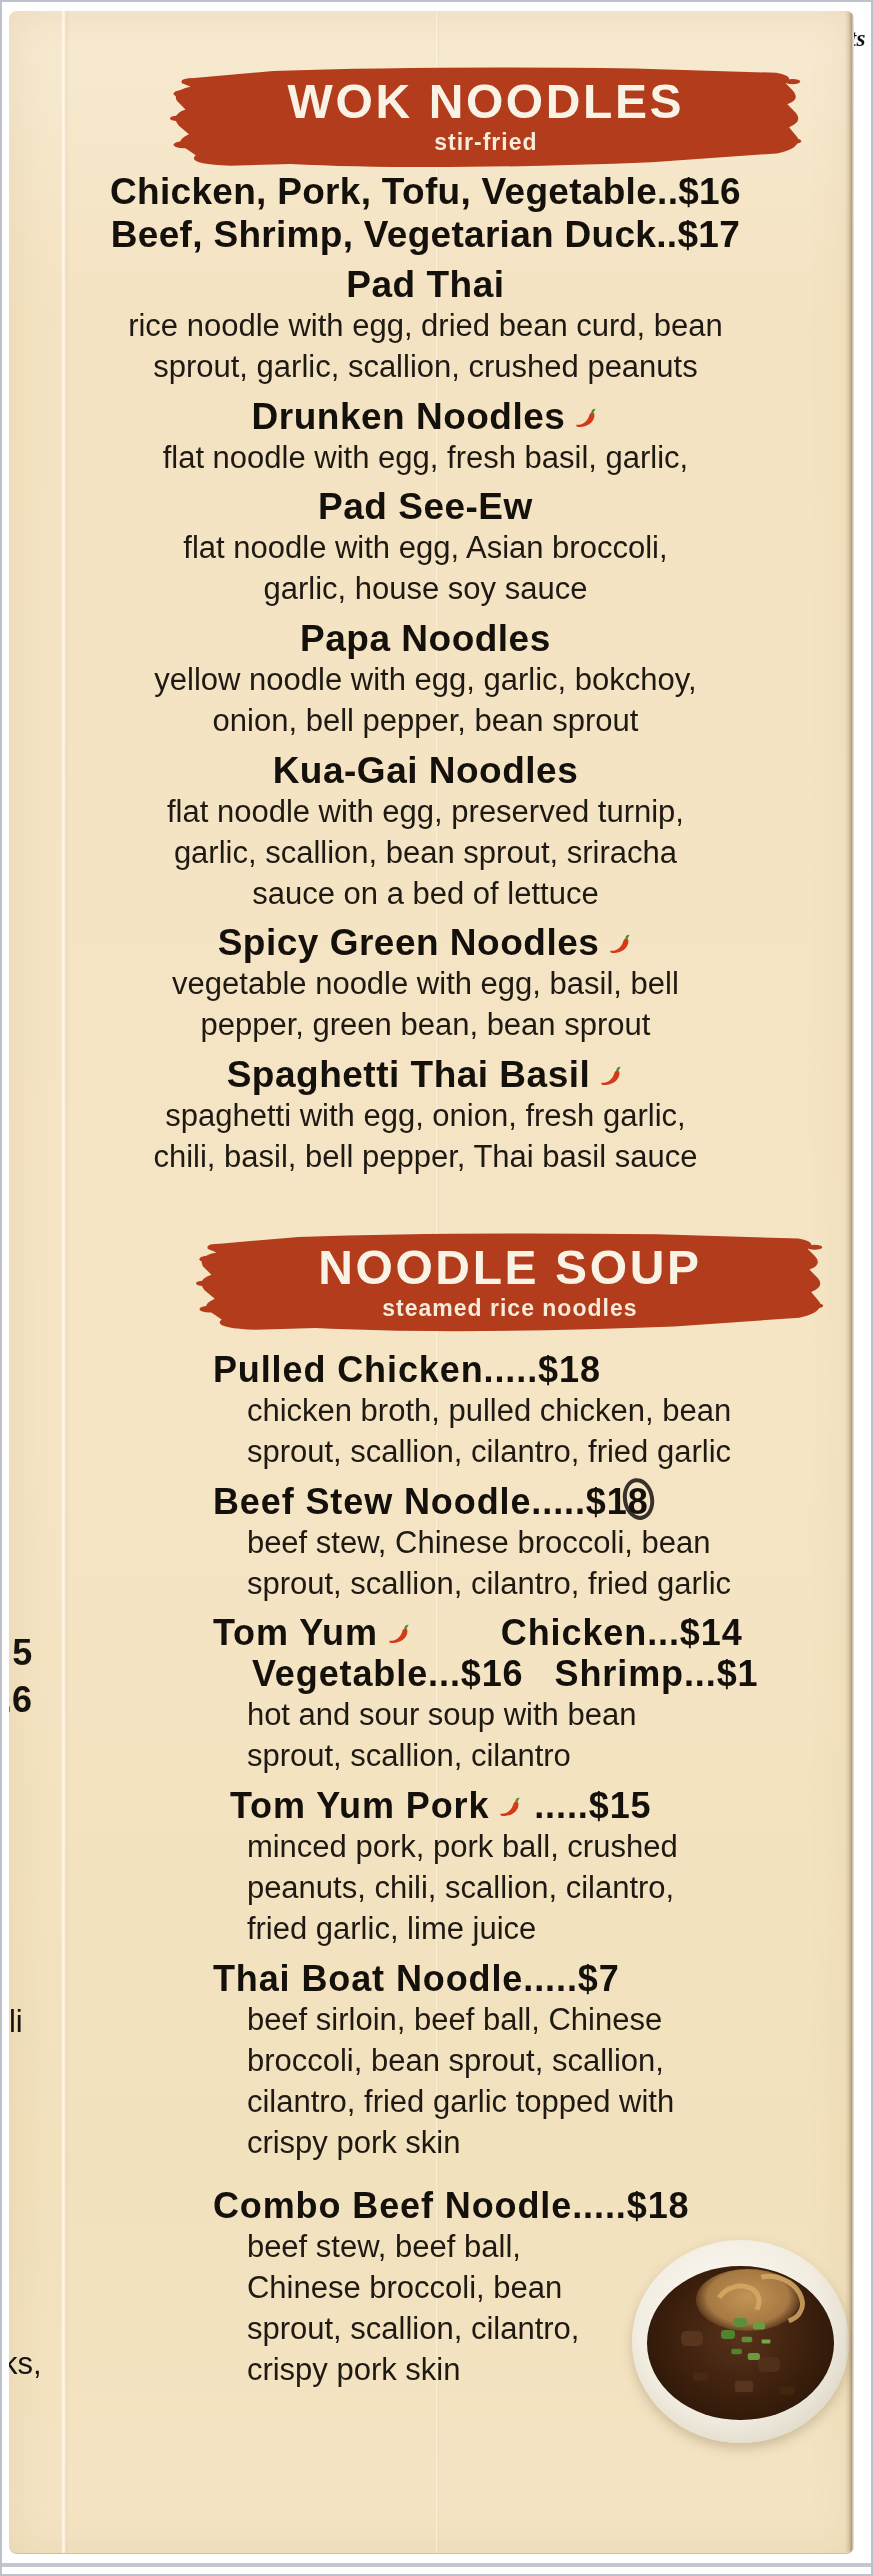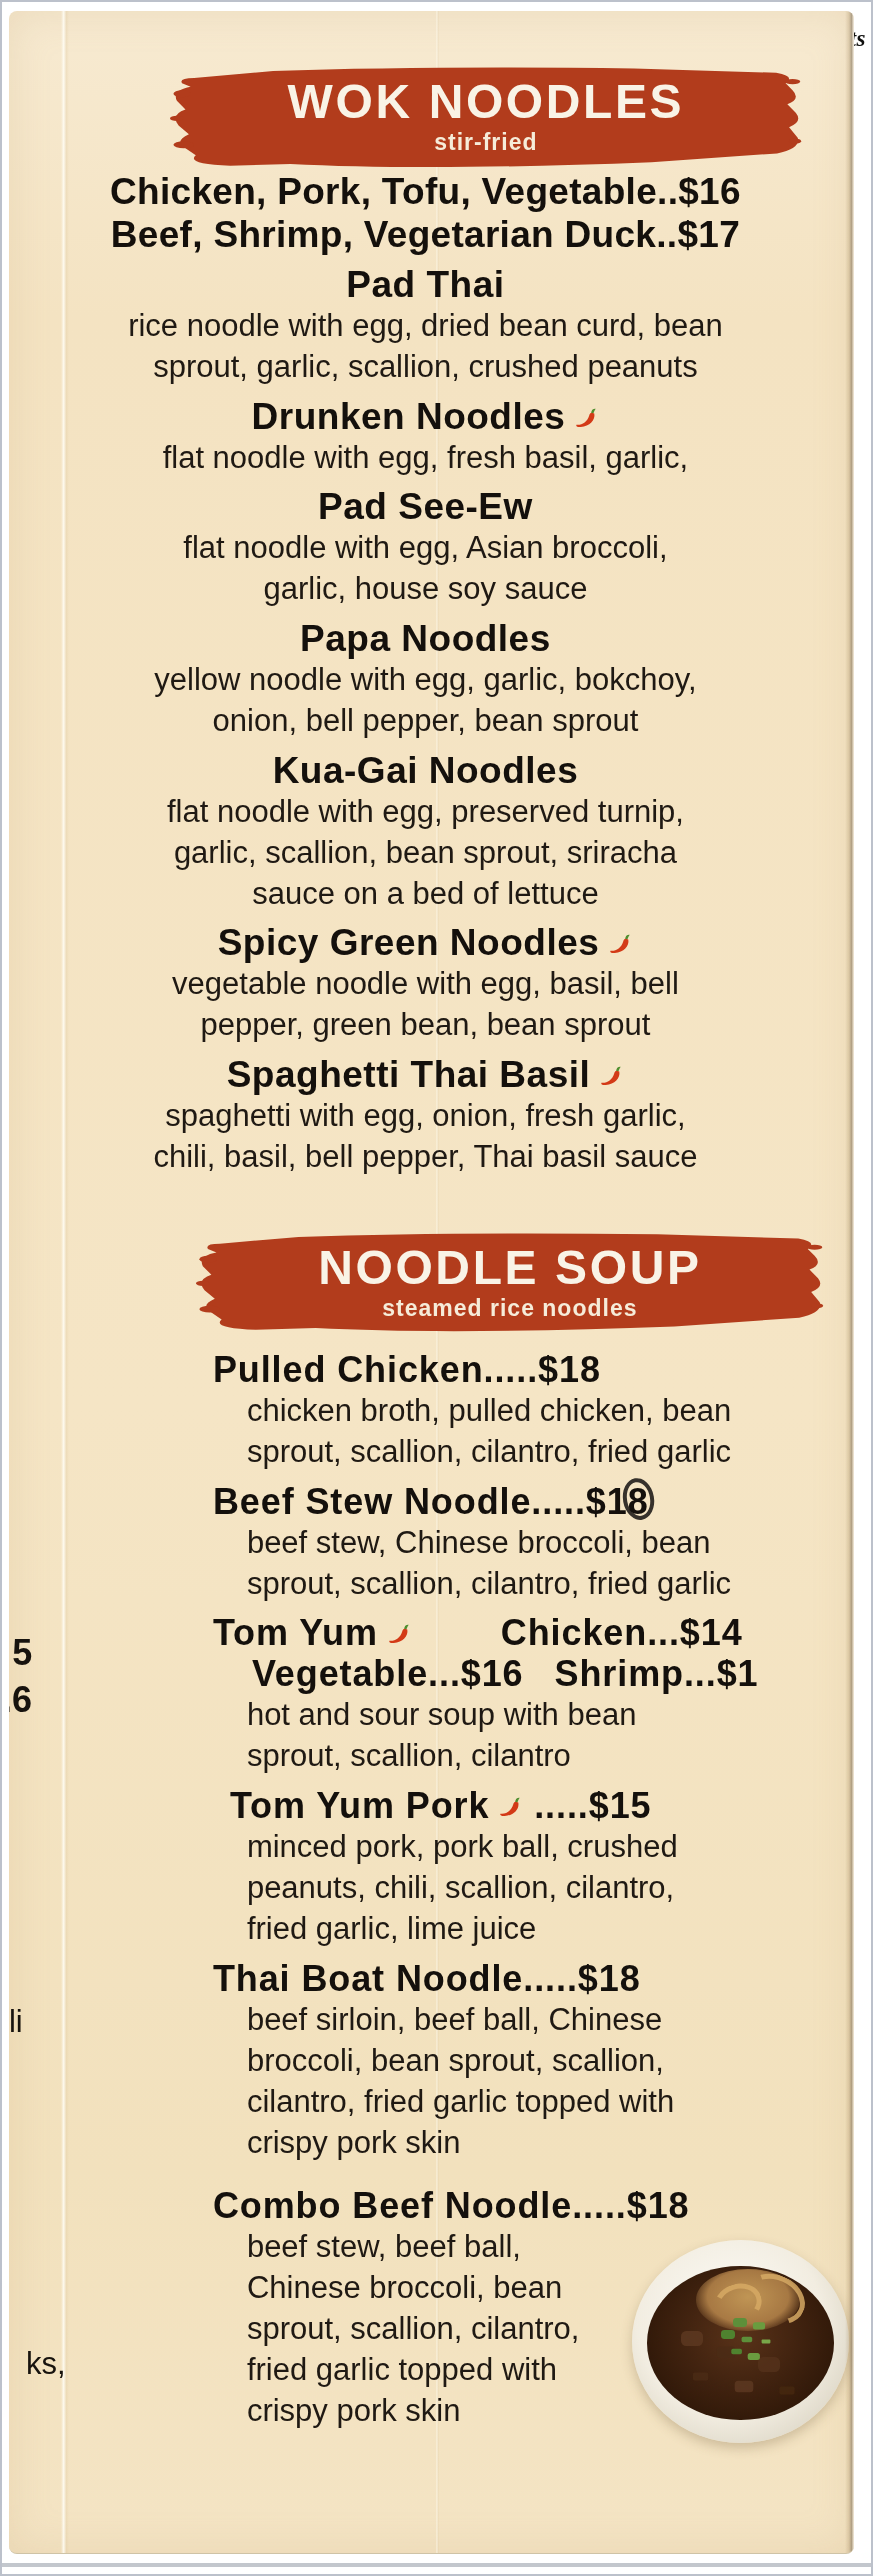--- a/index.html
+++ b/index.html
@@ -187,41 +187,40 @@
         <div class="menu-item">
           <div class="item-name" style="margin-left: 17px;">Tom Yum Pork<span class="chili"><svg viewBox="0 0 40 40" width="27" height="27">
                 <path d="M33 12 C35 22 26 31 13 32 C8 32.5 5.5 30.5 6.5 28.5 C13 30 23 25 25.5 15 C26 13 27 11.5 29 10.5 Z" fill="#d33a17"></path>
                 <path d="M28.5 11 C28.5 7 31.5 4.5 35 5 C34 7 33 8 32.5 10.5 C31 12 29.5 12 28.5 11 Z" fill="#4f8f2f"></path>
               </svg></span> .....$15</div>
           <div class="desc-line">minced pork, pork ball, crushed</div>
           <div class="desc-line">peanuts, chili, scallion, cilantro,</div>
           <div class="desc-line">fried garlic, lime juice</div>
         </div>
         <div class="menu-item">
-          <div class="item-name">Thai Boat Noodle.....$18</div>
+          <div class="item-name">Thai Boat Noodle.....$7</div>
           <div class="desc-line">beef sirloin, beef ball, Chinese</div>
           <div class="desc-line">broccoli, bean sprout, scallion,</div>
           <div class="desc-line">cilantro, fried garlic topped with</div>
           <div class="desc-line">crispy pork skin</div>
         </div>
         <div class="menu-item has-photo">
           <div class="item-name">Combo Beef Noodle.....$18</div>
           <div class="desc-line">beef stew, beef ball,</div>
           <div class="desc-line">Chinese broccoli, bean</div>
           <div class="desc-line">sprout, scallion, cilantro,</div>
-          <div class="desc-line">fried garlic topped with</div>
           <div class="desc-line">crispy pork skin</div>
         </div>
       </div>
 
     <div id="fragments">
         <span class="frag bold" style="left: 3.4px; top: 1624px;">5</span>
         <span class="frag bold" style="left: -6.9px; top: 1671px;">.6</span>
         <span class="frag reg" style="left: 0px; top: 1994px;">li</span>
-        <span class="frag reg" style="left: -6.9px; top: 2336px; padding-left: 24px;">ks,</span>
+        <span class="frag reg" style="left: -6.9px; top: 2336px;">ks,</span>
       </div>
 
     <div class="bowl">
       <div class="bowl-rim"></div>
       <div class="bowl-food">
         <div class="bowl-noodles"></div>
         <div class="bowl-noodle-arc arc1"></div>
         <div class="bowl-noodle-arc arc2"></div>
         <div class="bowl-meat"></div>
         <div class="bowl-greens"></div>

